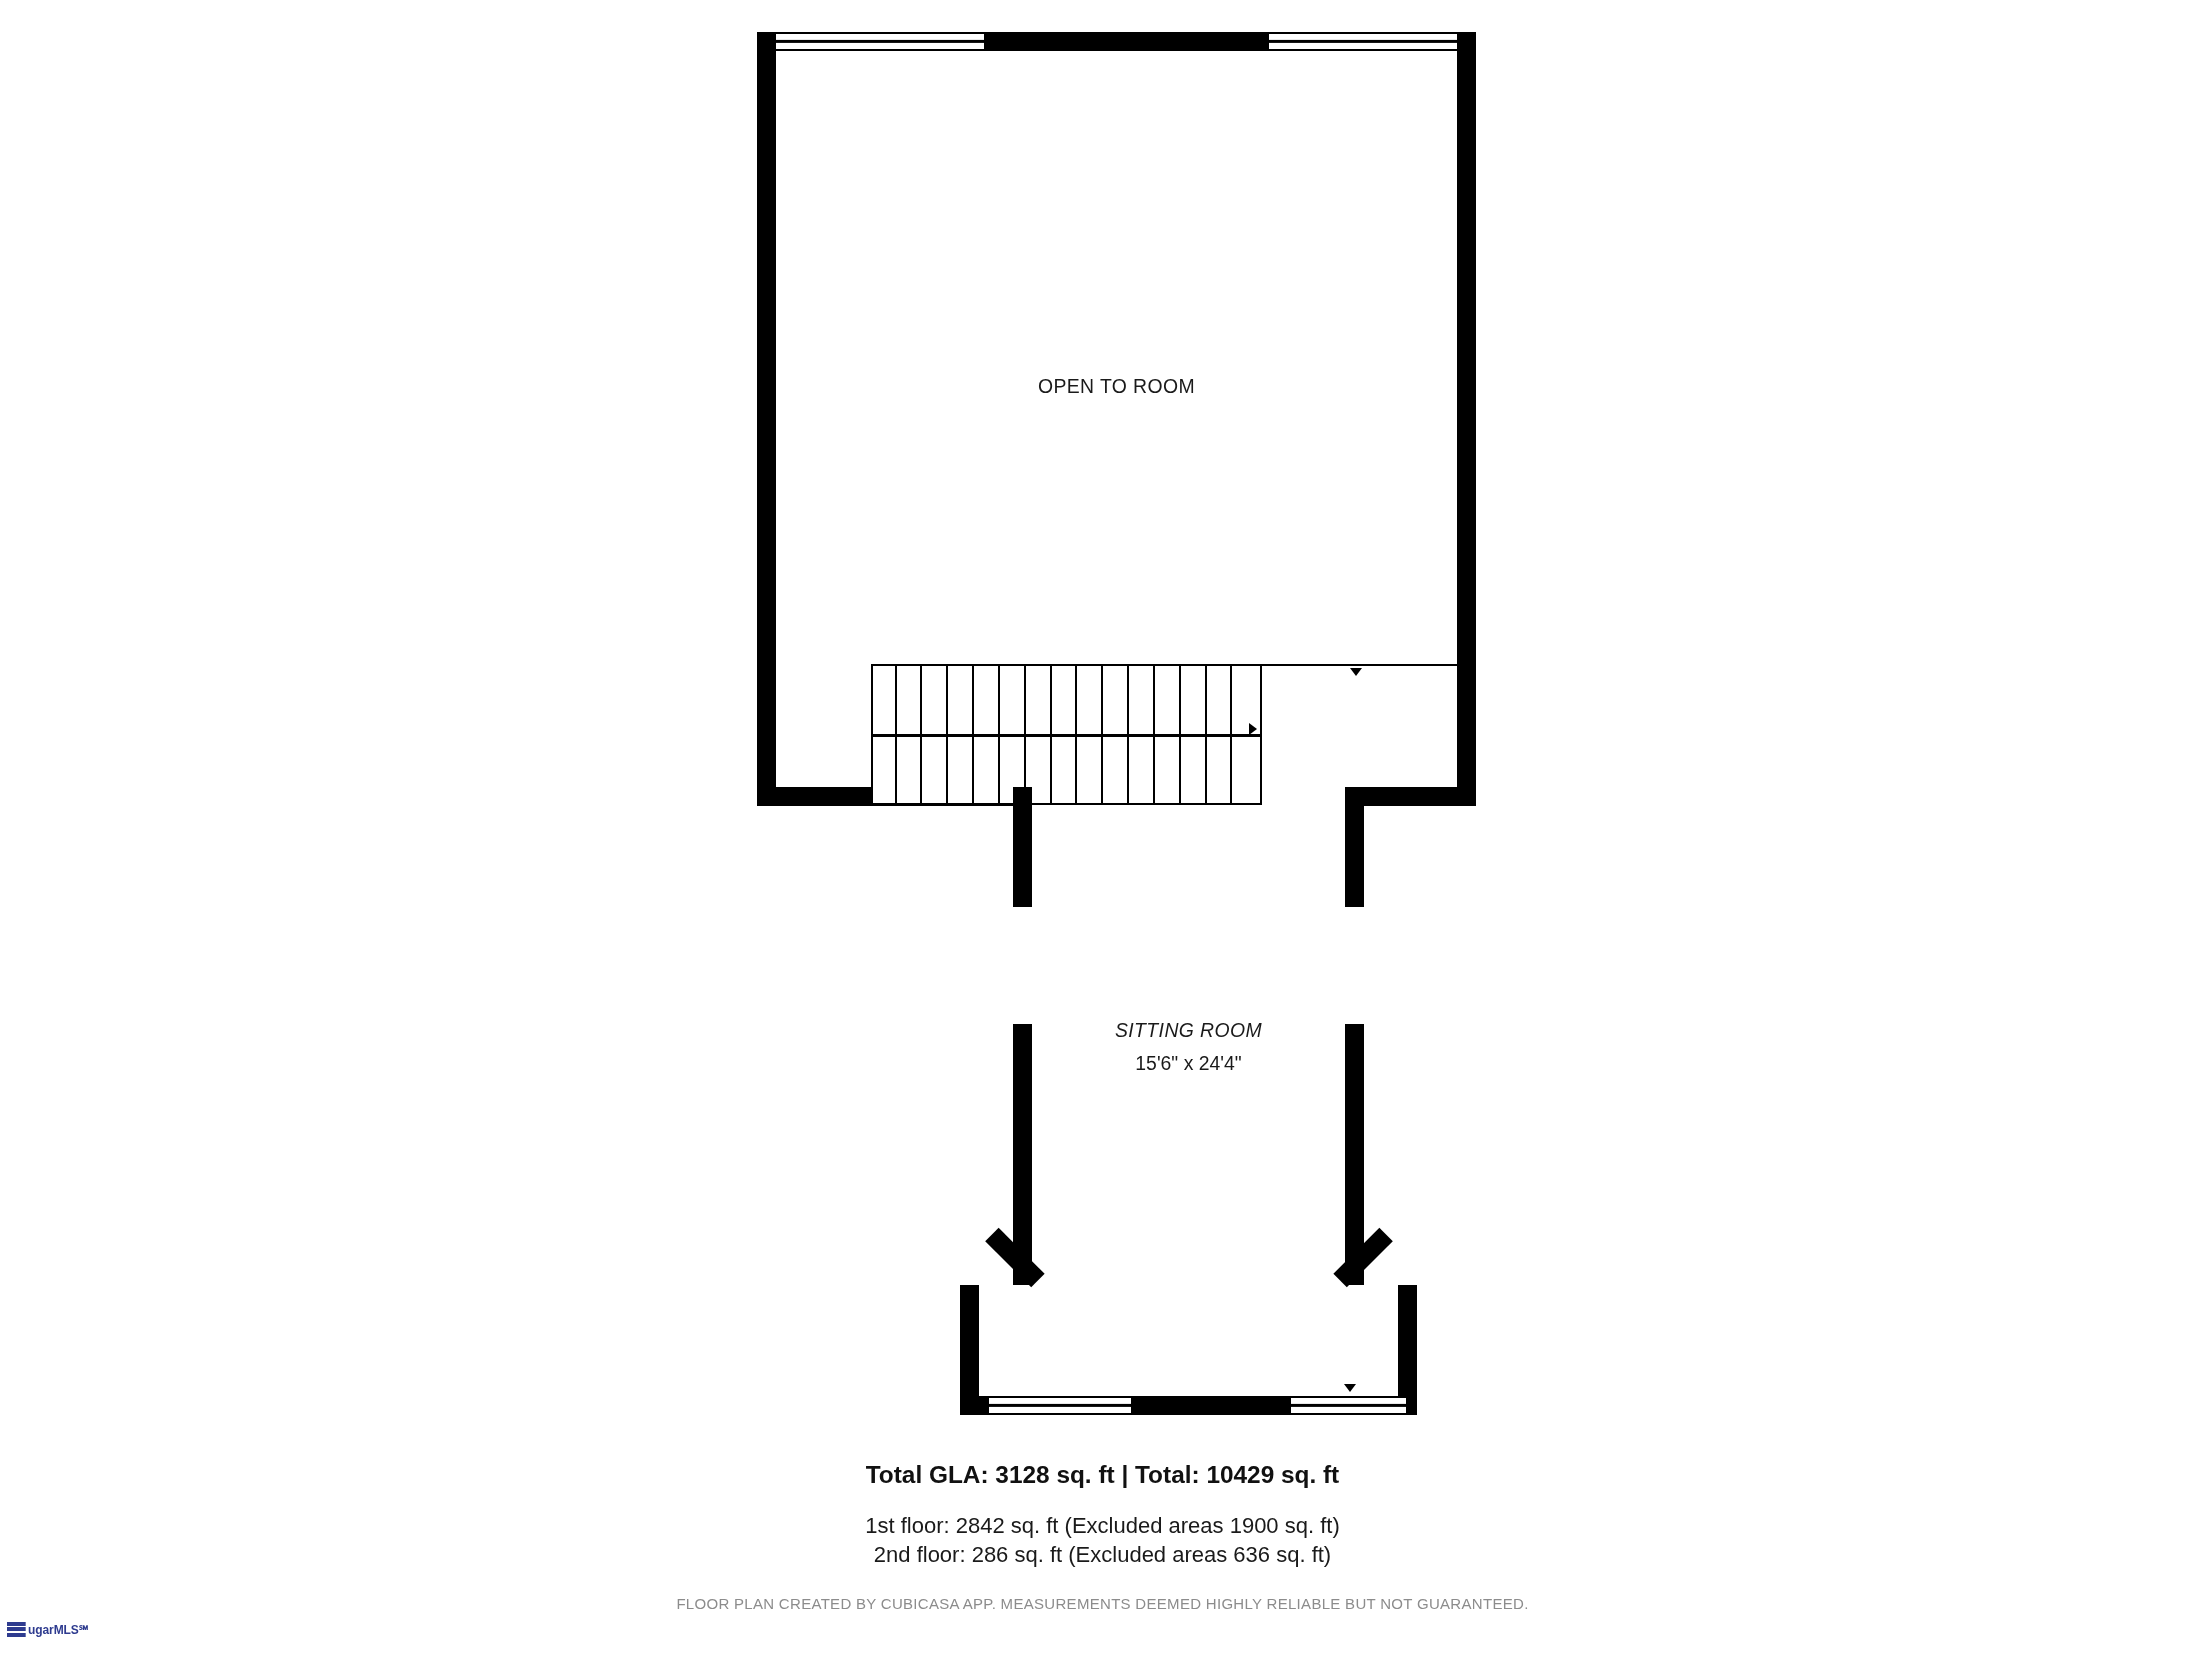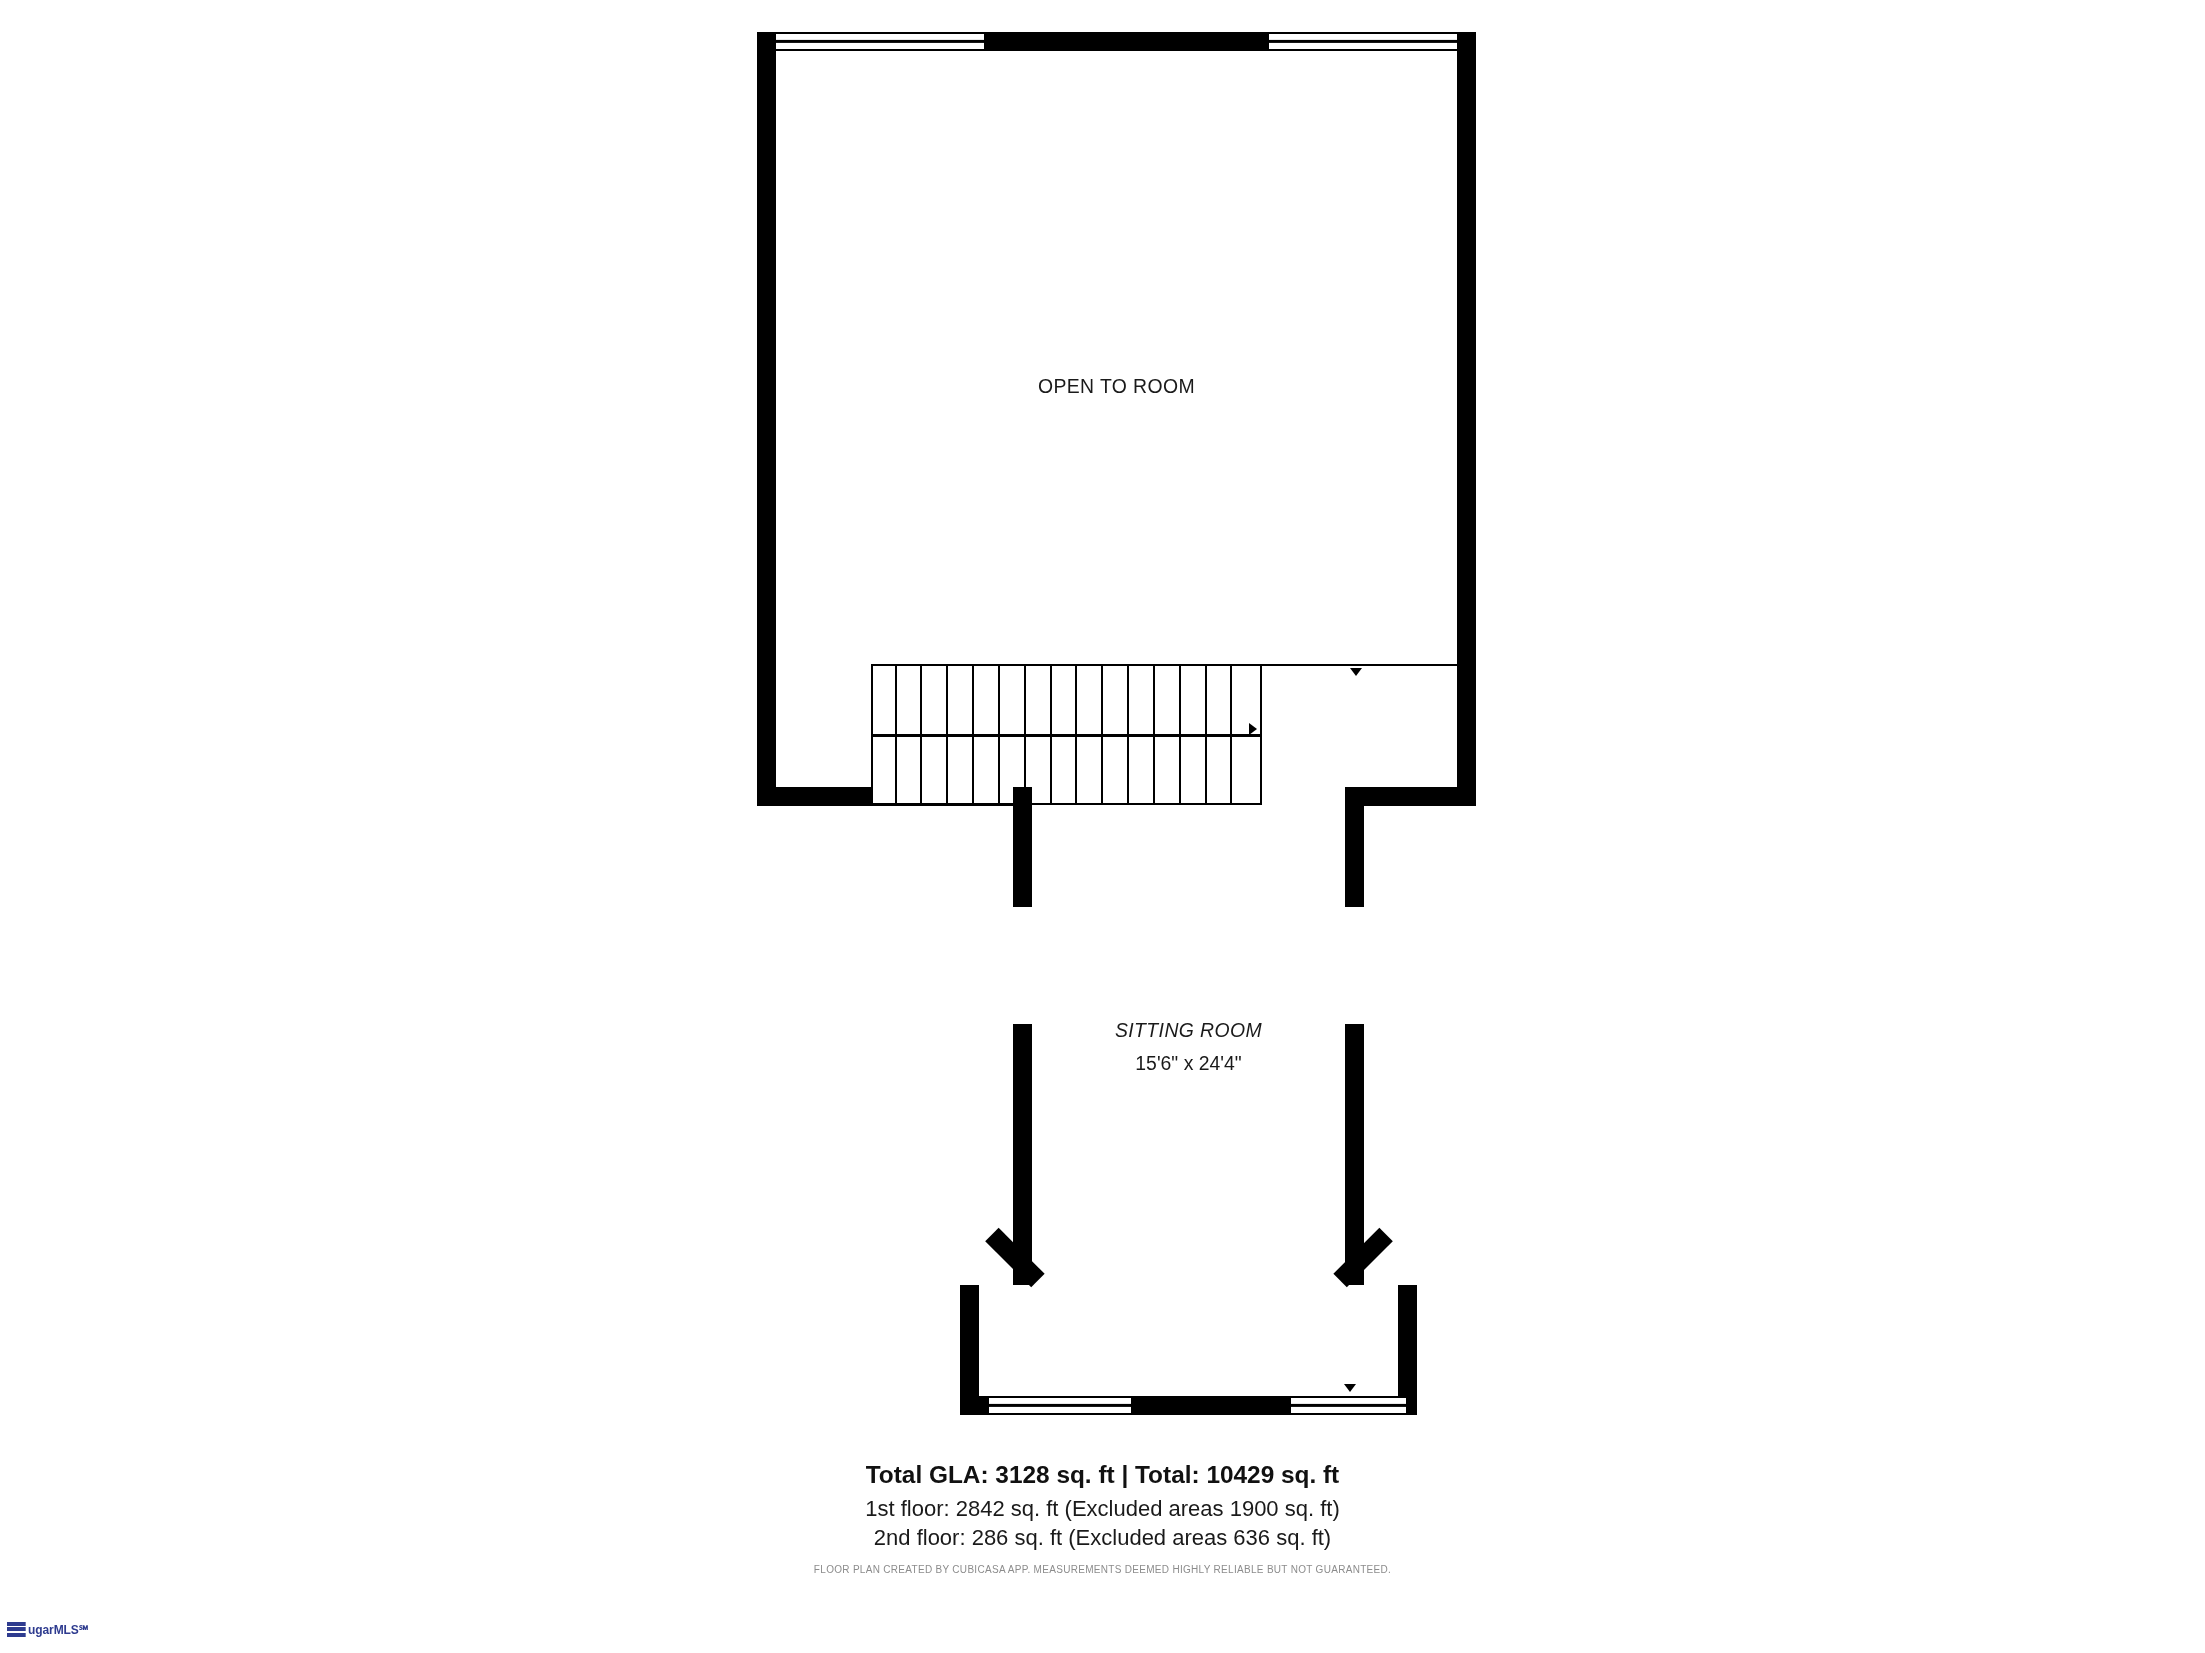--- a/index.html
+++ b/index.html
@@ -114,30 +114,30 @@
     position: absolute;
     left: 0;
     top: 1461px;
     width: 2205px;
     text-align: center;
   }
   #footer .gla {
     font-size: 24.4px;
     font-weight: bold;
     color: #111111;
-    margin-bottom: 5px;
+    margin-bottom: 22px;
   }
   #footer .line {
     font-size: 22px;
     color: #1a1a1a;
     line-height: 1.32;
   }
   #footer .disclaimer {
-    margin-top: 12px;
-    font-size: 10px;
+    margin-top: 26px;
+    font-size: 15px;
     letter-spacing: 0.3px;
     color: #8c8c8c;
   }
 
   
   #mls-logo {
     position: absolute;
     left: 7.2px;
     top: 1621px;
     display: flex;

